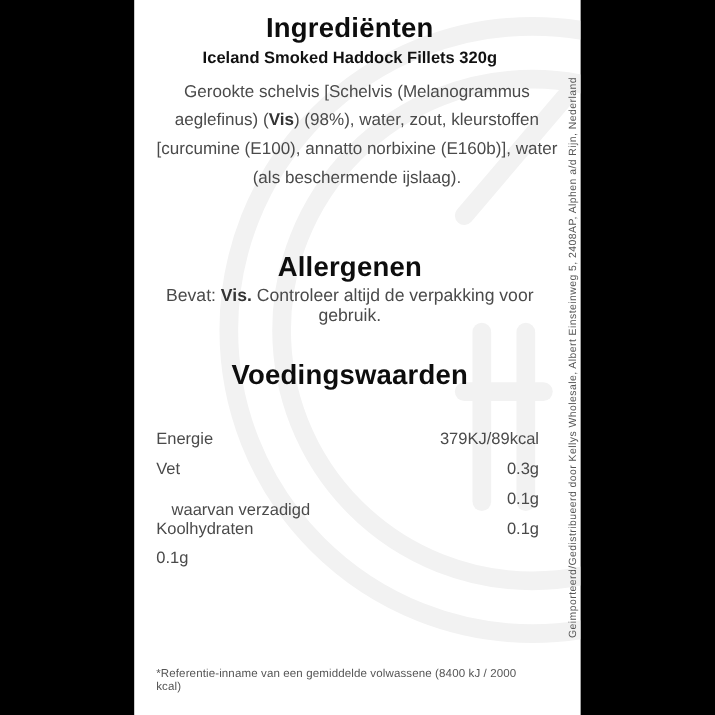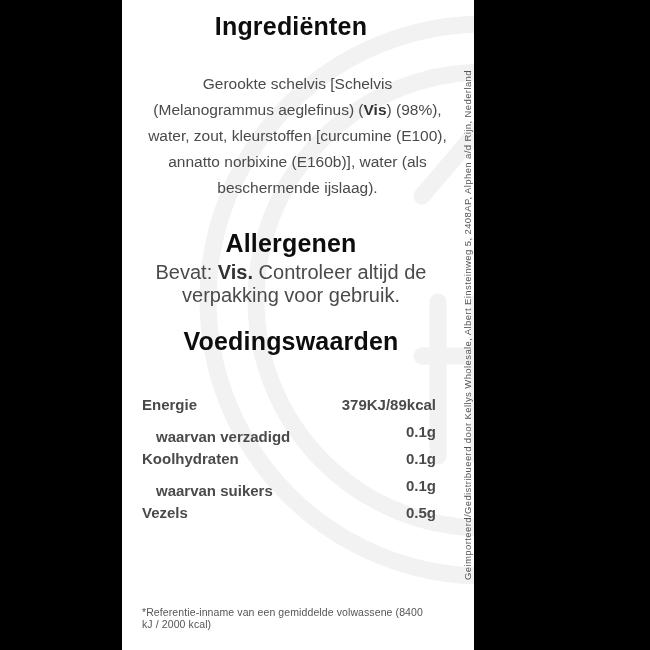--- a/index.html
+++ b/index.html
@@ -11,21 +11,21 @@
     overflow: hidden;
   }
   .frame { position: absolute; inset: 0; }
   .pillar { position: absolute; top: 0; height: 650px; background: #000; }
   .pillar.left  { left: 0; width: 122px; }
   .pillar.right { right: 0; width: 122px; }
 
   .panel {
     position: absolute;
     left: 122px; top: 0;
-    width: 352px; height: 650px;
+    width: 406px; height: 650px;
     background: #ffffff;
     overflow: hidden;
   }
   .watermark { position: absolute; left: 0; top: 0; pointer-events: none; }
 
   .content { position: absolute; inset: 0; }
 
   .h-title {
     position: absolute; left: 0; right: 14px;
     text-align: center;
@@ -49,36 +49,36 @@
     text-align: center;
     font-size: 15.5px; line-height: 26px;
     color: #4a4a4a;
     margin-left: 13px;
   }
   .para b, .allergen-line b { color: #333; font-weight: 700; }
 
   .allergen-line {
     position: absolute; top: 261px; left: 2px; right: 16px;
     text-align: center;
-    font-size: 20px;
+    font-size: 16px;
     color: #4a4a4a;
   }
 
   .col-header {
     position: absolute; top: 365px; left: 20px; right: 38px;
     text-align: right;
     font-size: 15px; font-weight: 700;
     color: #111;
   }
 
   .ntable { position: absolute; top: 391px; left: 20px; right: 38px; }
   .nrow {
     height: 27px;
-    display: flex; align-items: center; justify-content: space-between;
-    font-size: 15px; color: #4a4a4a; font-weight: bold;
+    display: flex; justify-content: space-between;
+    font-size: 15px; color: #4a4a4a;
   }
   .nrow .rl { white-space: nowrap; }
   .nrow.indent .rl { padding-left: 14px; margin-top: 10px; }
   .nrow .rv { white-space: nowrap; }
 
   .footnote {
     position: absolute; top: 606px; left: 20px; right: 38px;
     font-size: 10.5px;
     color: #555;
     letter-spacing: 0.1px;
@@ -111,50 +111,50 @@
         <line x1="316" y1="302" x2="316" y2="456"></line>
         <line x1="356" y1="302" x2="356" y2="456"></line>
         <line x1="300" y1="356" x2="372" y2="356"></line>
       </g>
     </svg>
 
     <div class="content">
 
       <div class="h-title title-ingredients">Ingrediënten</div>
 
+      <div class="subtitle">Iceland Smoked Haddock Fillets 320g</div>
 
       <p class="para"><span>Gerookte schelvis [Schelvis (Melanogrammus aeglefinus) (</span><b>Vis</b><span>) (98%), water, zout, kleurstoffen [curcumine (E100), annatto norbixine (E160b)], water (als beschermende ijslaag).</span></p>
 
       <div class="h-title title-allergens">Allergenen</div>
 
       <p class="allergen-line"><span>Bevat: </span><b>Vis.</b><span> Controleer altijd de verpakking voor gebruik.</span></p>
 
       <div class="h-title title-nutrition">Voedingswaarden</div>
 
 
       <div class="ntable">
         <div class="nrow">
           <span class="rl">Energie</span>
           <span class="rv">379KJ/89kcal</span>
         </div>
+        <div class="nrow">
+          <span class="rl">Vet</span>
+          <span class="rv">0.3g</span>
+        </div>
         <div class="nrow indent">
           <span class="rl">waarvan verzadigd</span>
           <span class="rv">0.1g</span>
         </div>
         <div class="nrow">
           <span class="rl">Koolhydraten</span>
           <span class="rv">0.1g</span>
         </div>
         <div class="nrow indent">
-          <span class="rl">waarvan suikers</span>
           <span class="rv">0.1g</span>
-        </div>
-        <div class="nrow">
-          <span class="rl">Vezels</span>
-          <span class="rv">0.5g</span>
         </div>
       </div>
 
       <div class="footnote">*Referentie-inname van een gemiddelde volwassene (8400 kJ / 2000 kcal)</div>
 
       <div class="vertical-text">Geimporteerd/Gedistribueerd door Kellys Wholesale, Albert Einsteinweg 5, 2408AP, Alphen a/d Rijn, Nederland</div>
 
     </div>
   </div>
 

